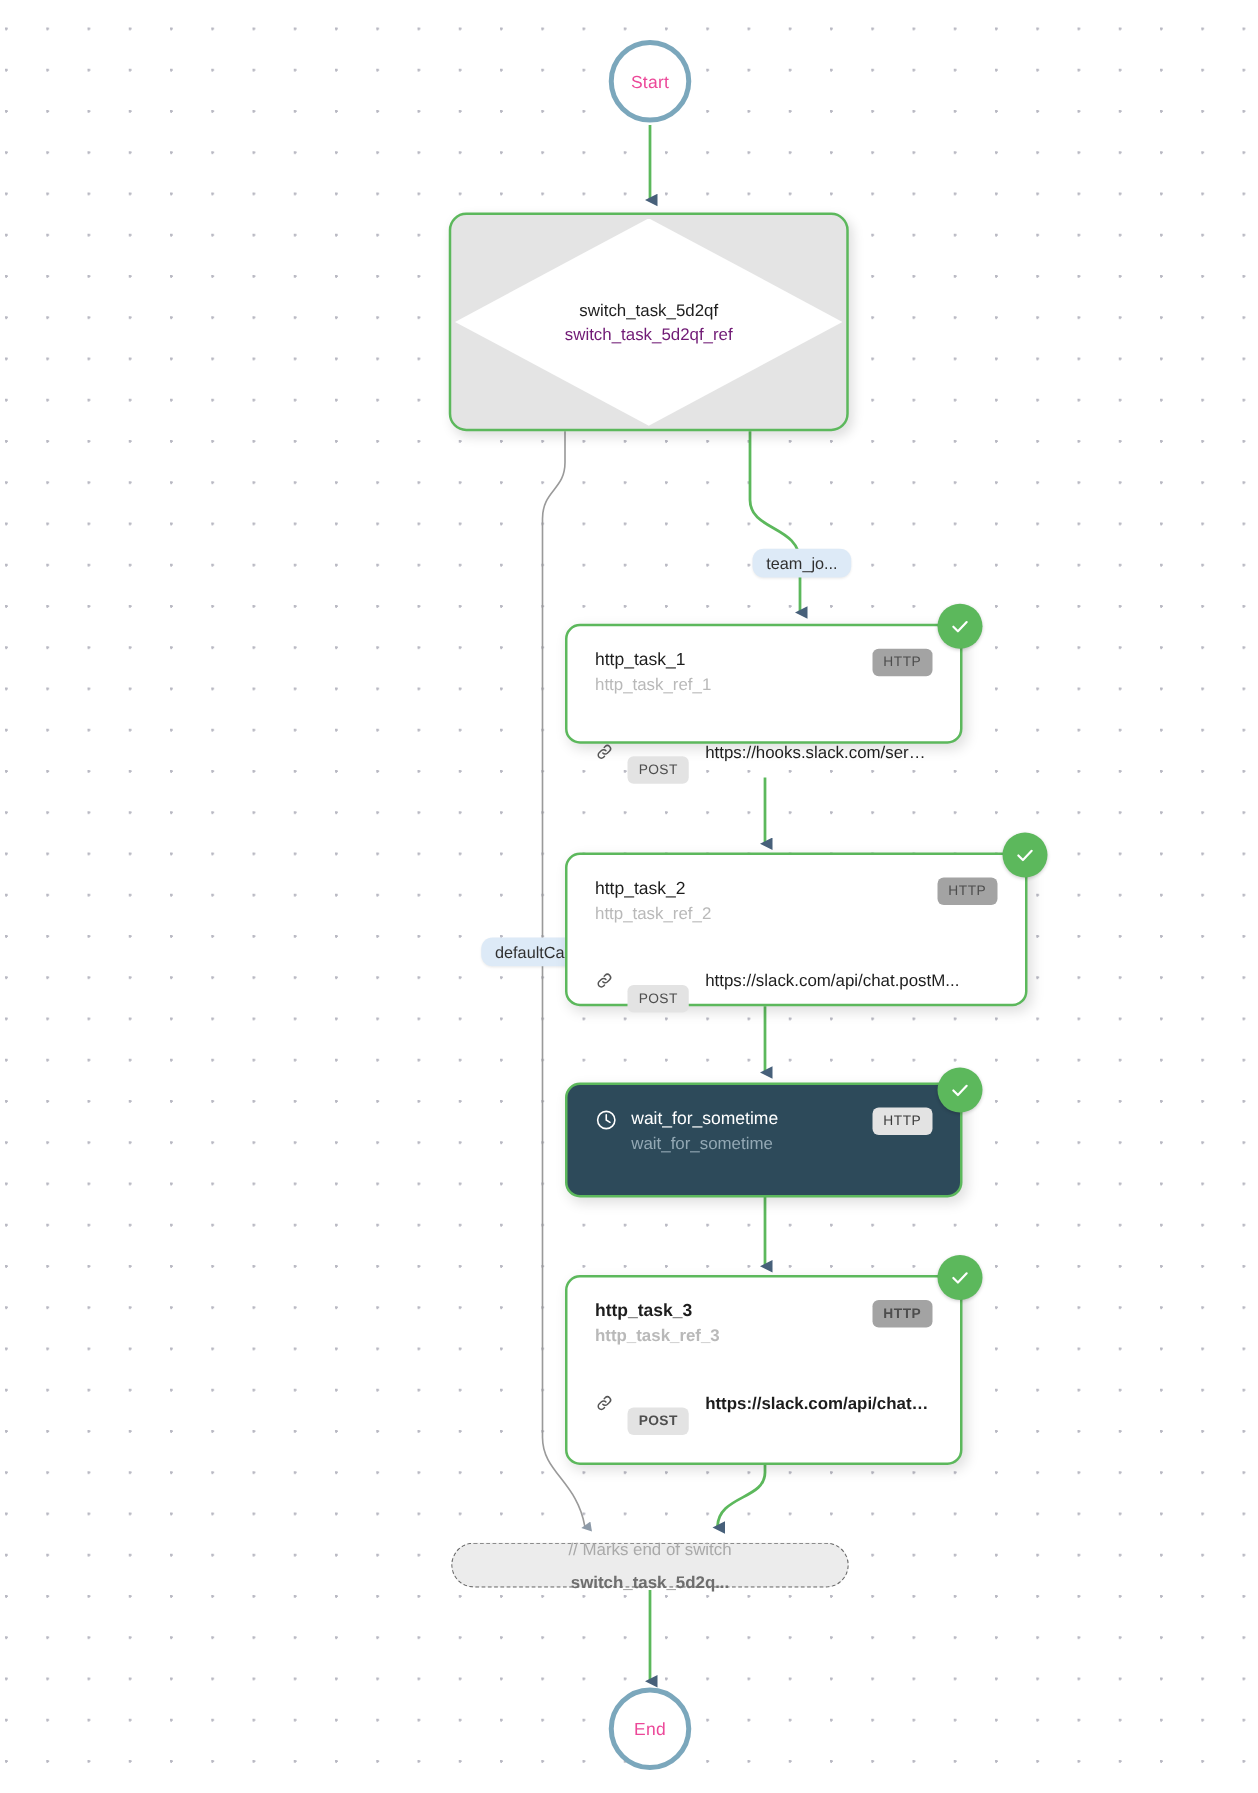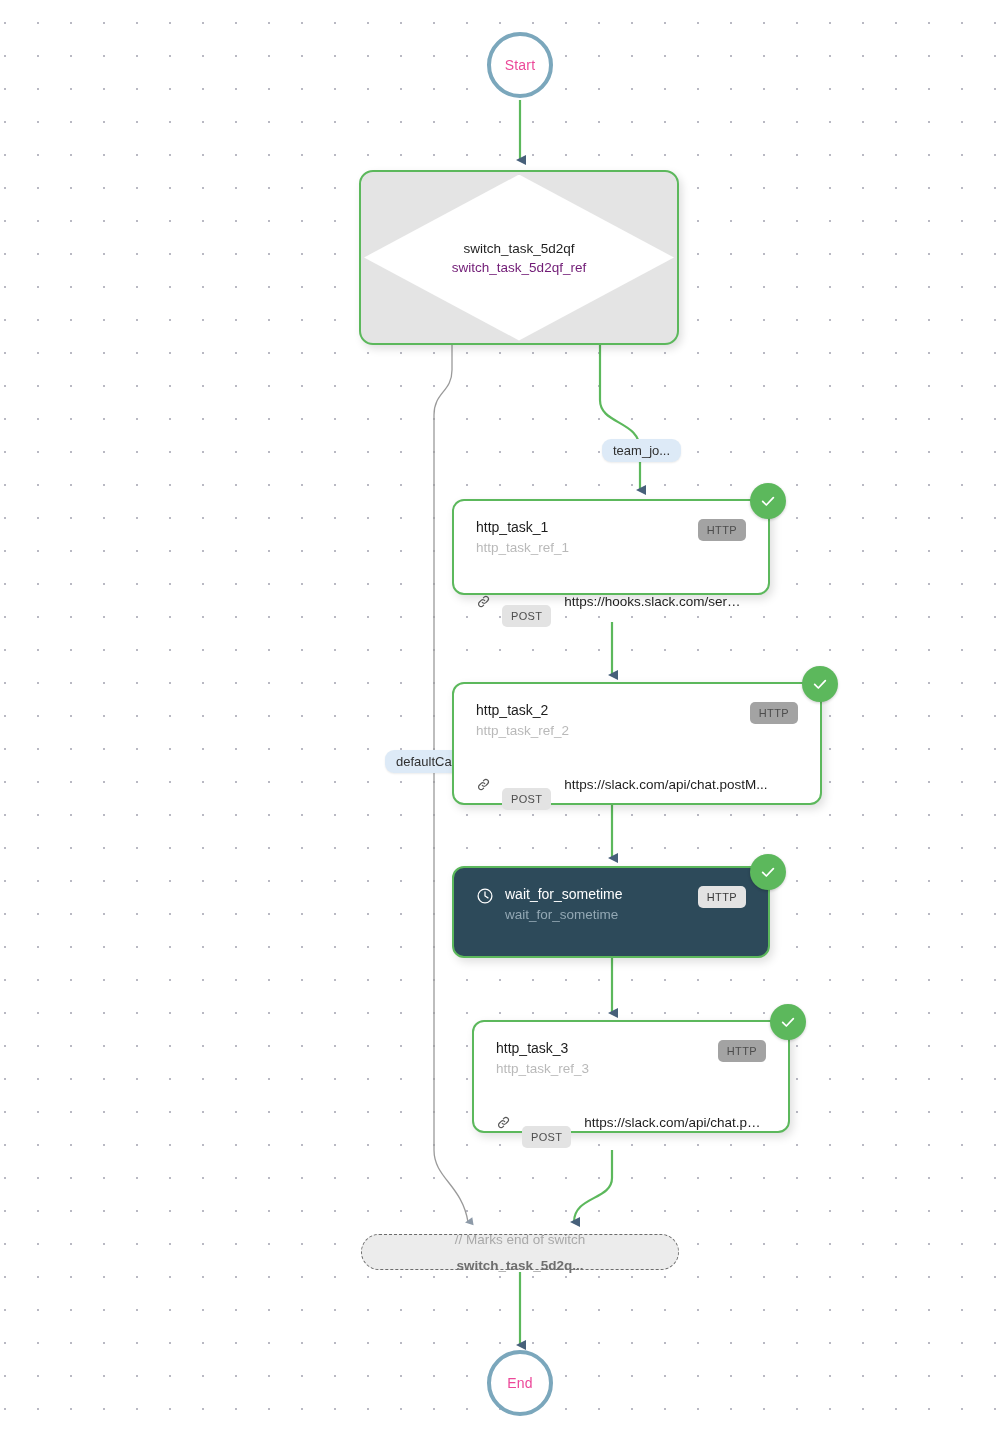--- a/index.html
+++ b/index.html
@@ -243,21 +243,21 @@
       </div>
       <div class="type-badge">HTTP</div>
     </div>
     <div class="status-badge" style="right:-18px; top:-14px;">
       <svg width="16" height="16" viewBox="0 0 24 24" fill="none" stroke="#ffffff" stroke-width="2.6" stroke-linecap="round" stroke-linejoin="round">
         <path d="M4 12.5 L9.5 18 L20 7"></path>
       </svg>
     </div>
   </div>
 
-  <div class="card" style="left:472px; top:1020px; width:318px; height:113px;">
+  <div class="card" style="left:452px; top:1020px; width:318px; height:152px;font-weight:bold;">
     <div class="card-head">
       <div class="card-titles">
         <div>
           <div class="card-title">http_task_3</div>
           <div class="card-ref">http_task_ref_3</div>
         </div>
       </div>
       <div class="type-badge">HTTP</div>
     </div>
     <div class="card-foot">

